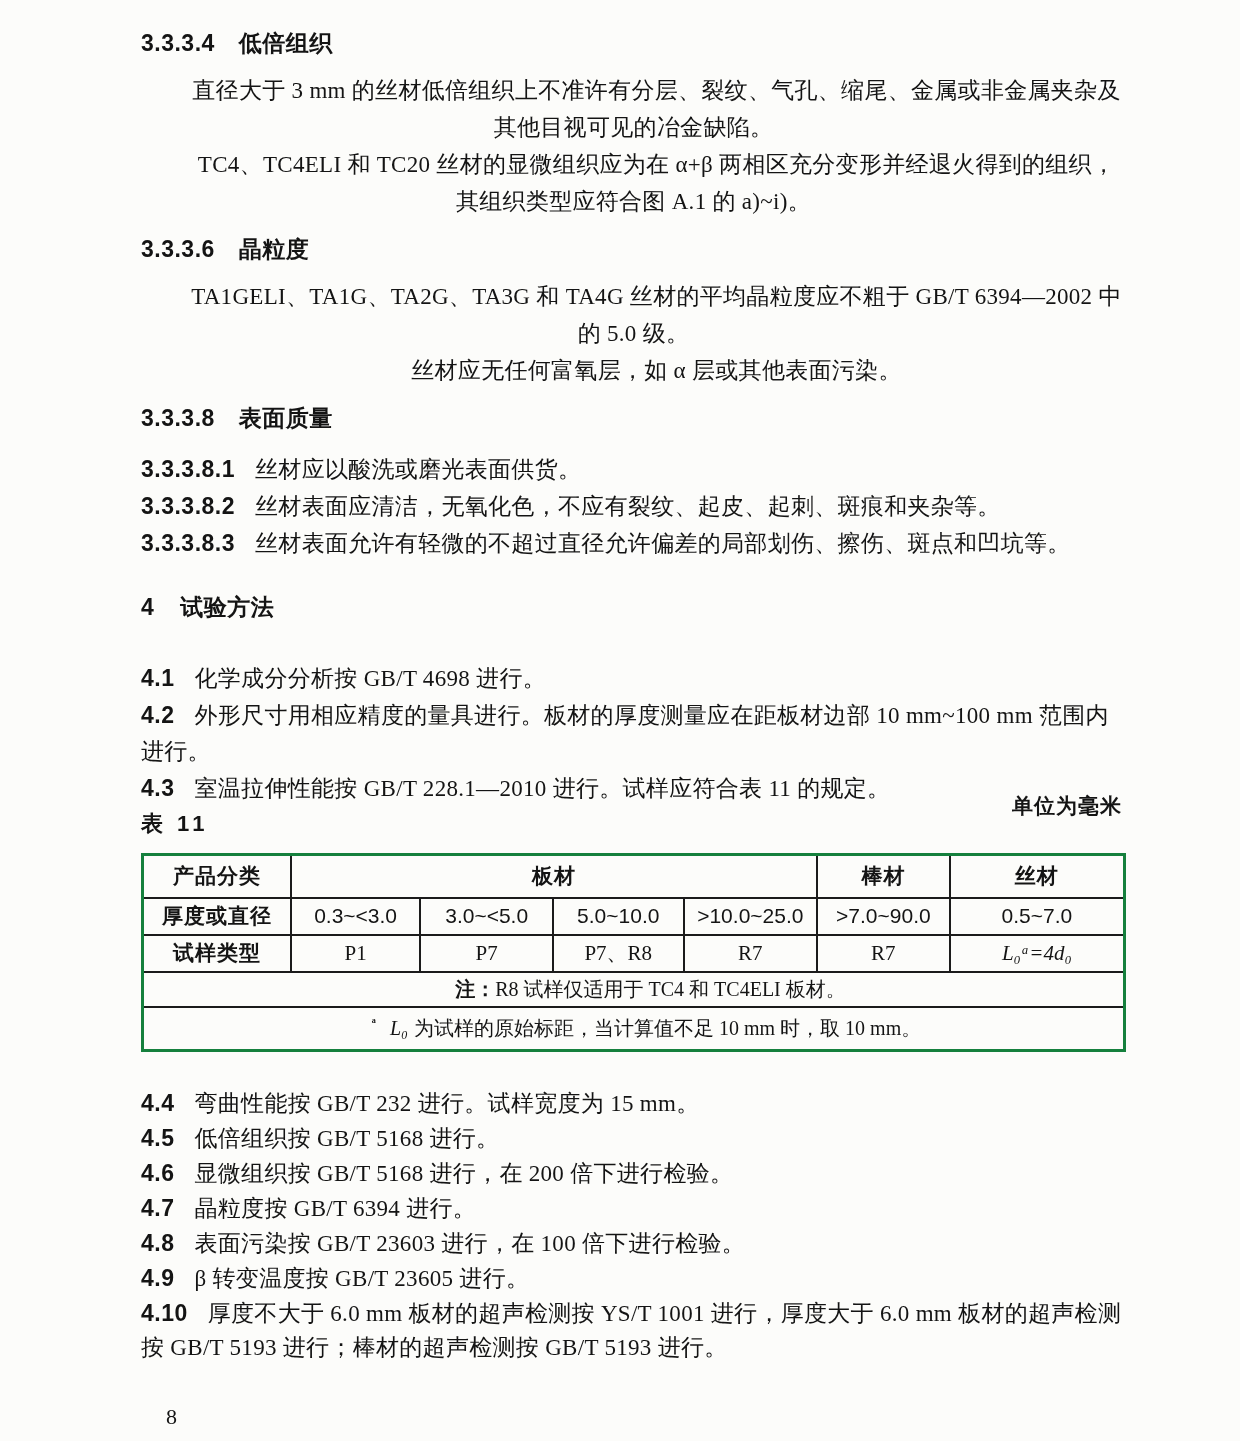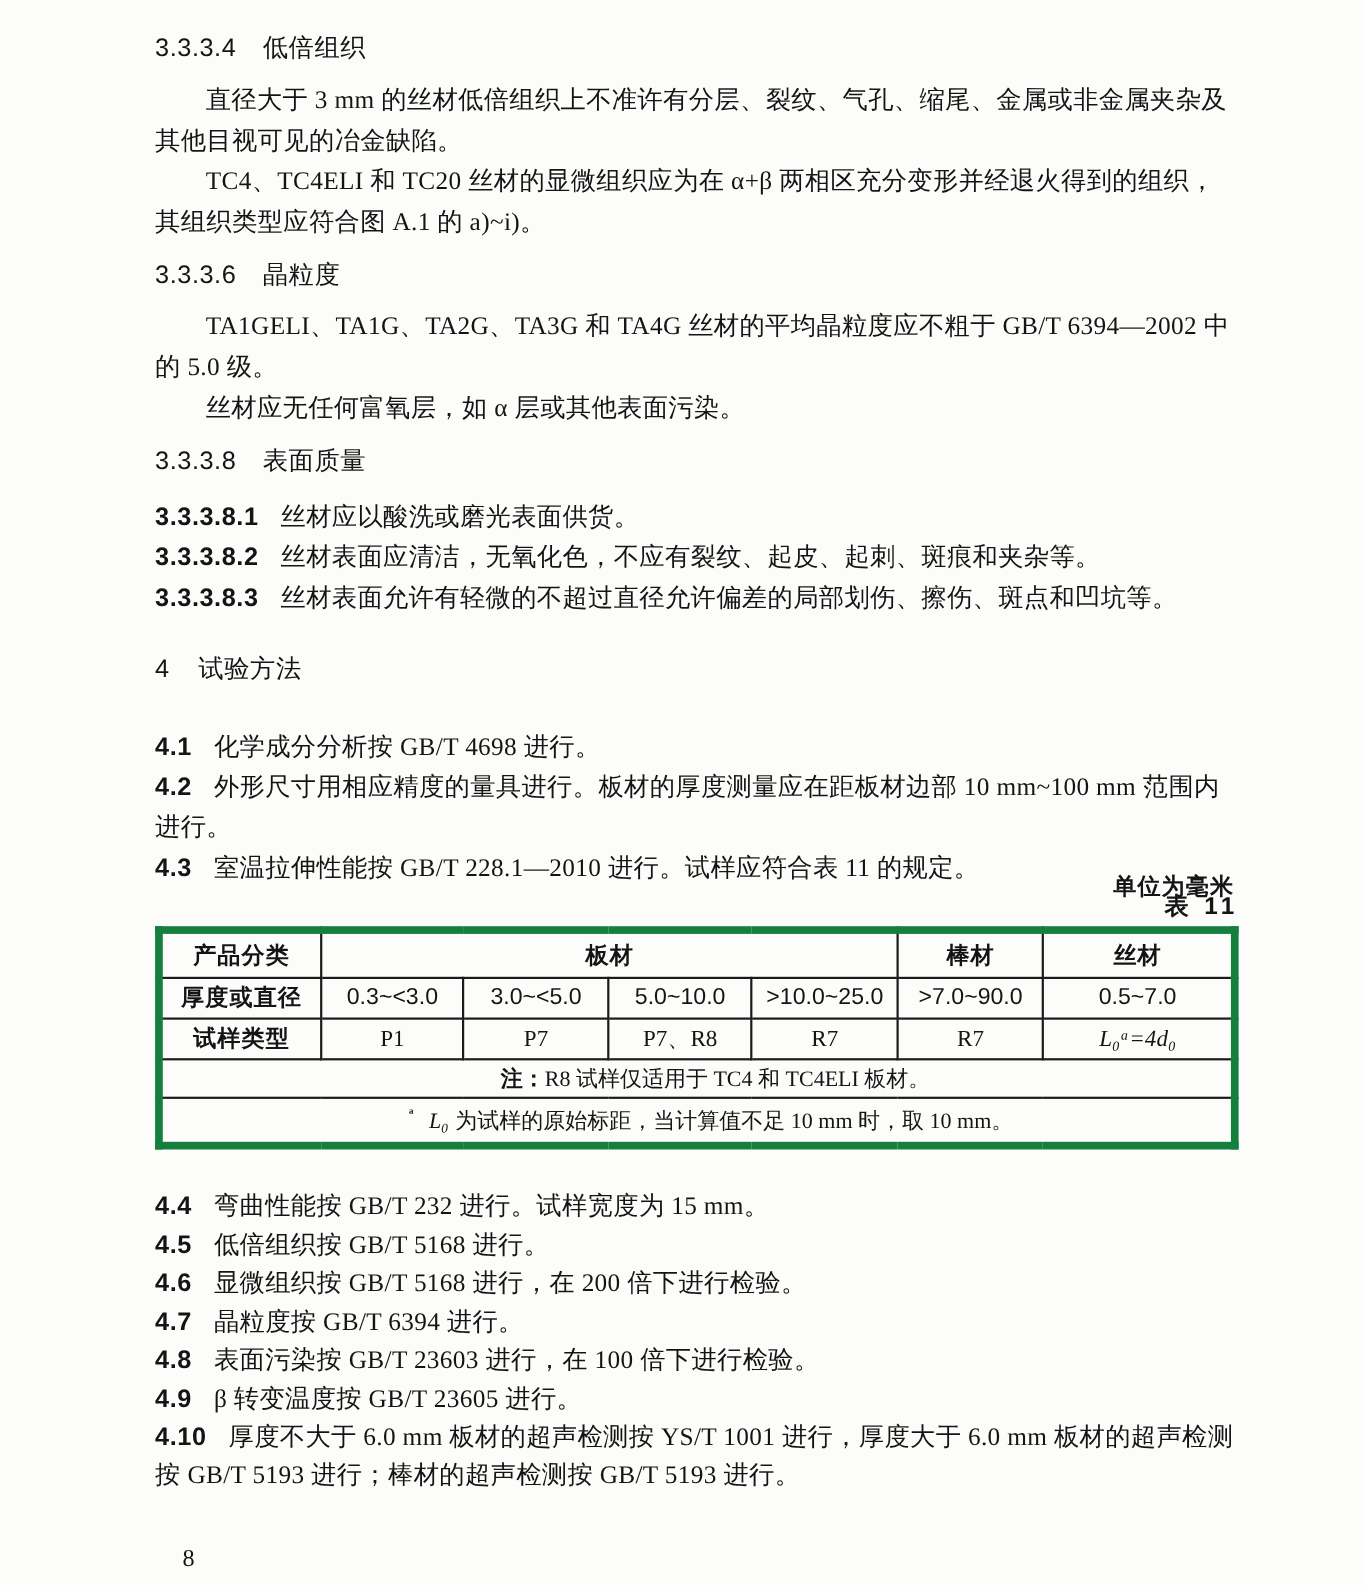--- a/index.html
+++ b/index.html
@@ -13,37 +13,38 @@
   }
   .content {
     position:absolute;
     left:141px; top:0;
     width:985px;
     padding-top:28px;
   }
   
   .clause-h {
     font-family:"Liberation Sans","DejaVu Sans",sans-serif;
-    font-weight:400;
+    font-weight:700;
     font-size:23px;
     line-height:30px;
     margin:14px 0;
     letter-spacing:0.5px;
   }
   .clause-h:first-child { margin-top:0; }
   .clause-h .num { margin-right:24px; }
   .sec-h { margin-top:30px; margin-bottom:38px; }
   .sec-h .num { margin-right:26px; }
   
   p.body {
     font-size:23px;
     line-height:37px;
     text-indent:2em;
     margin:0;
     letter-spacing:0.3px;
+    text-align:center;
   }
   
   .item {
     font-size:23px;
     line-height:36px;
     letter-spacing:0.3px;
   }
   .item .inum {
     font-family:"Liberation Sans","DejaVu Sans",sans-serif;
     font-weight:700;
@@ -52,42 +53,42 @@
   }
   .sub-block { margin-top:18px; }
   .m4-block { }
   .post-table { margin-top:34px; }
   .post-table .item { line-height:34px; }
   
   .caption-row {
     position:relative;
     margin-top:2px;
     height:28px;
-    margin-bottom:5px;
-    text-align:right;
+    margin-bottom:16px;
+    text-align:left;
   }
   .caption-row .cap {
     font-family:"Liberation Sans","DejaVu Sans",sans-serif;
     font-weight:700;
     font-size:22px;
     letter-spacing:4px;
   }
   .caption-row .unit {
     position:absolute;
     right:4px; bottom:17px;
     font-family:"Liberation Sans","DejaVu Sans",sans-serif;
     font-weight:700;
     font-size:21px;
     letter-spacing:1px;
   }
   
   table.t11 {
     width:100%;
     border-collapse:collapse;
-    border:7px solid #15803d;
+    border:3px solid #15803d;
   }
   table.t11 td {
     border:2px solid #1b1b1b;
     text-align:center;
     vertical-align:middle;
     font-size:21px;
     padding:0 4px;
   }
   table.t11 tr.hdr td {
     height:43px;

